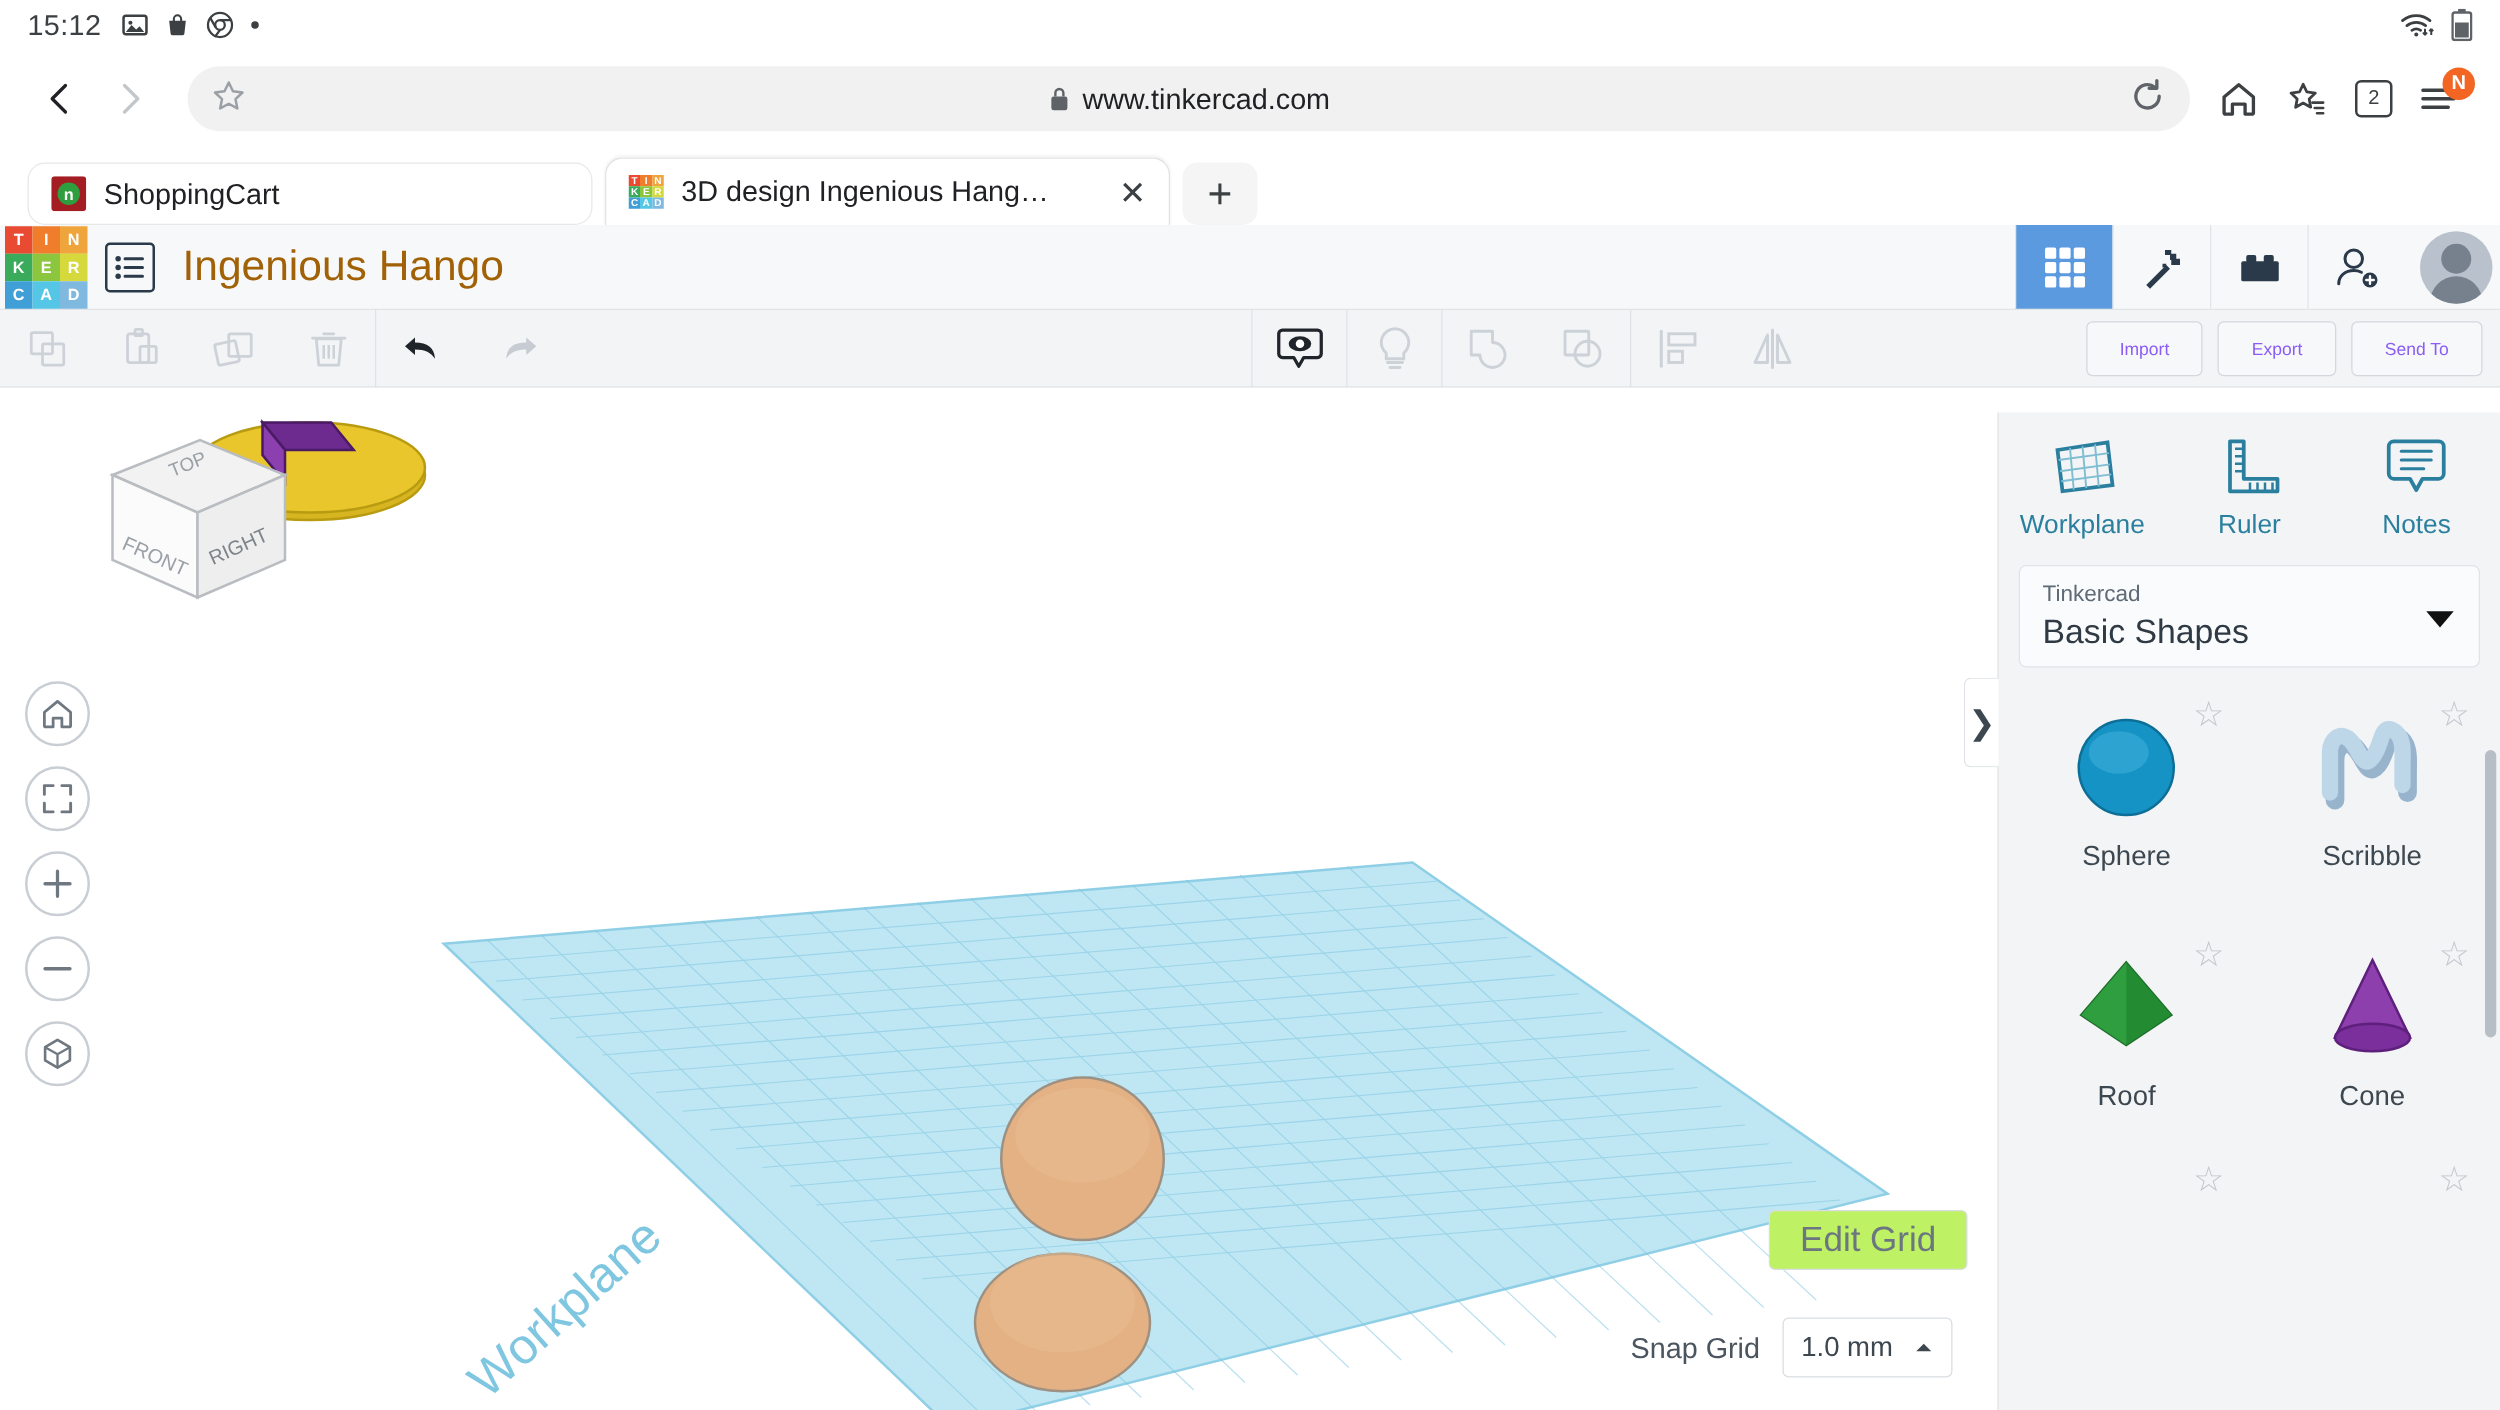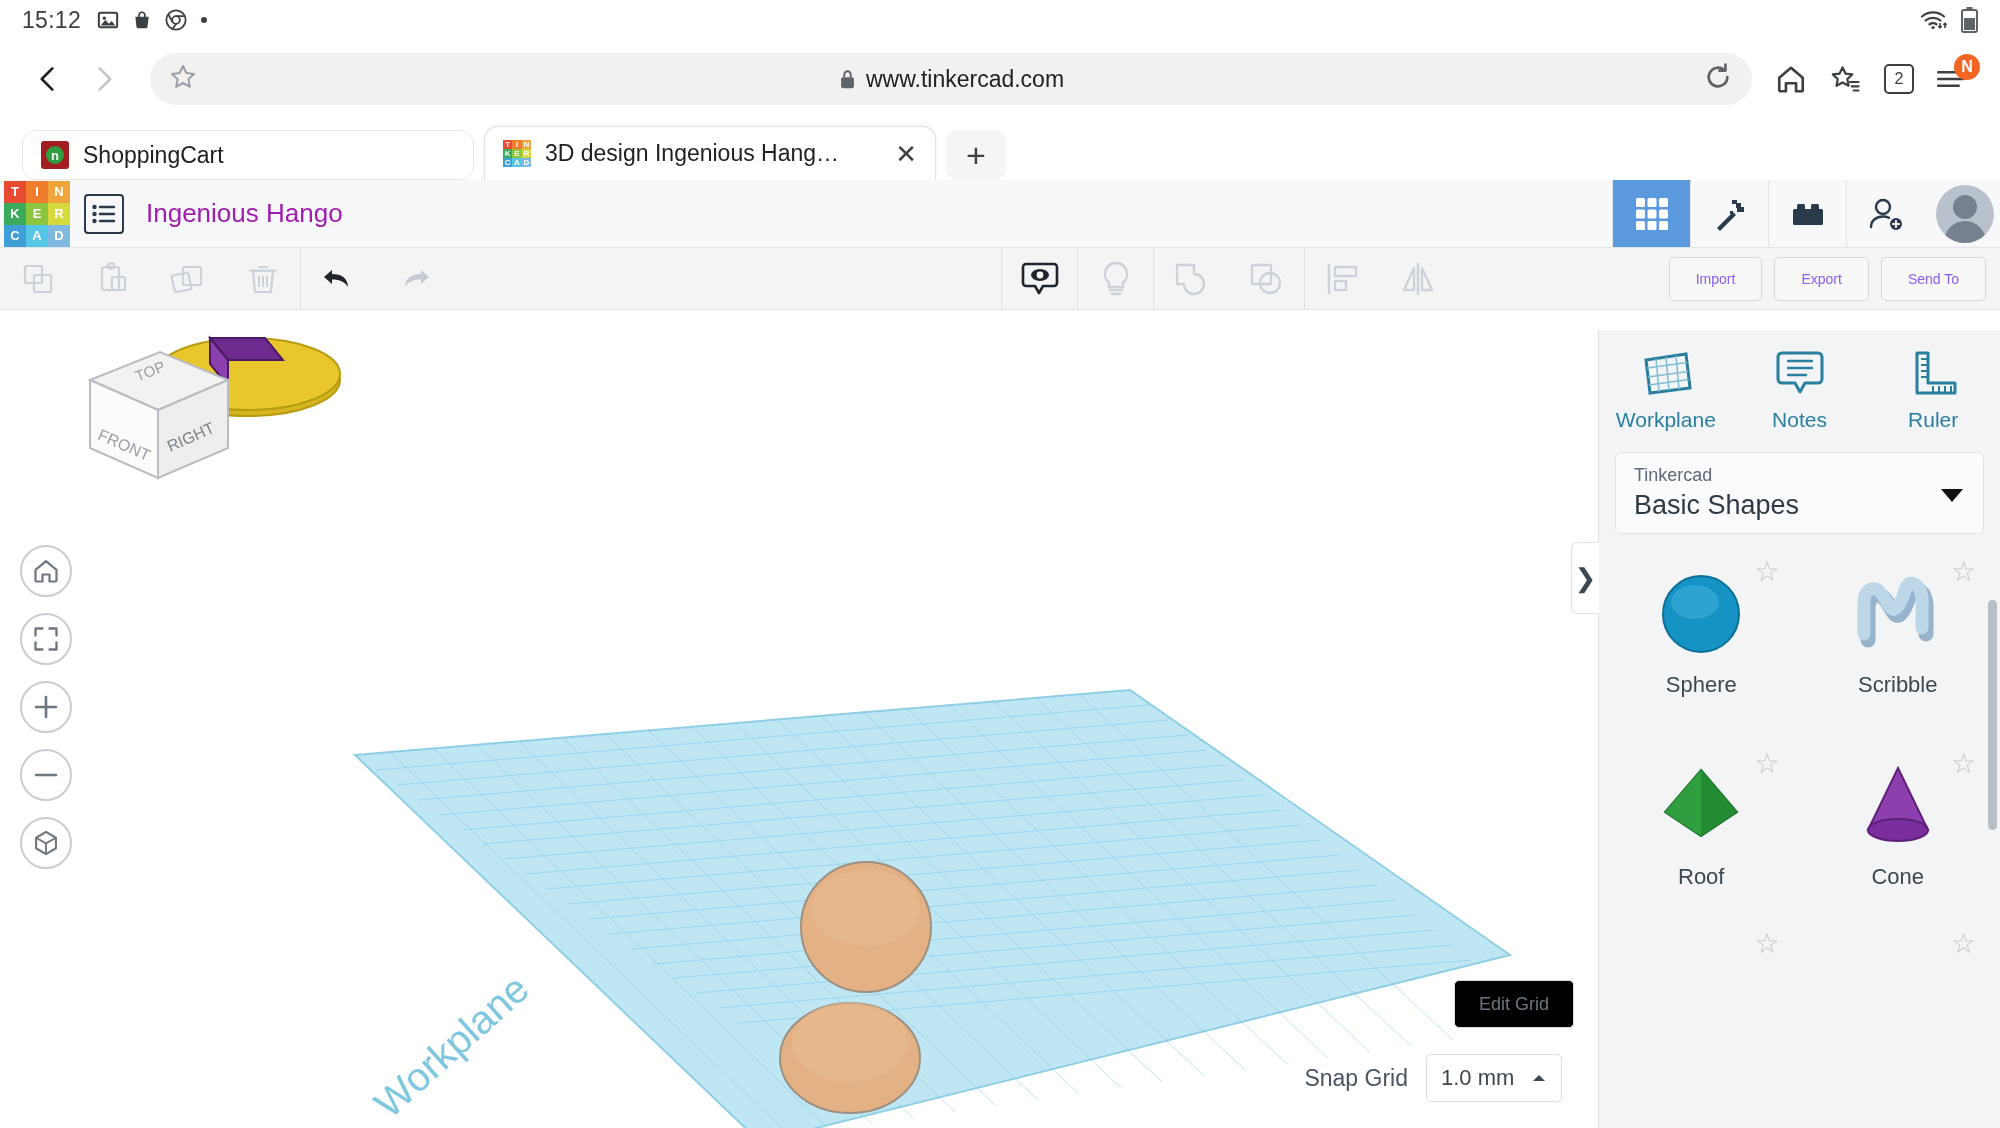--- a/index.html
+++ b/index.html
@@ -81,21 +81,21 @@
   #app-header {
     height: 68px; background: #f7f8f9; border-bottom: 1px solid #e2e5e8;
     display: flex; align-items: center;
   }
   #tc-logo { display: grid; grid-template-columns: repeat(3,22px); grid-template-rows: repeat(3,22px);
              margin: 0 14px 0 4px; }
   #tc-logo span { display: flex; align-items: center; justify-content: center;
                   font-size: 13px; font-weight: 700; color: #fff; }
   .hdr-icon-box { width: 40px; height: 40px; border: 2.5px solid #2b3a4a; border-radius: 4px;
                   display: flex; align-items: center; justify-content: center; cursor: pointer; }
-  #design-title { font-size: 26px; color: #a21caf; margin-left: 22px; }
+  #design-title { font-size: 34px; color: #a16207; margin-left: 22px; }
   #app-header .right { margin-left: auto; display: flex; align-items: center; height: 100%; }
   .hdr-tool { width: 78px; height: 100%; display: flex; align-items: center; justify-content: center;
               border-left: 1px solid #e2e5e8; cursor: pointer; }
   .hdr-tool.active { background: #5c9ae0; }
   .avatar { width: 58px; height: 58px; border-radius: 50%; background: #b9c2cc;
             margin: 0 6px 0 12px; position: relative; overflow: hidden; cursor: pointer; }
   .avatar::before { content:''; position:absolute; width:24px; height:24px; border-radius:50%;
                     background:#76818d; left:17px; top:10px; }
   .avatar::after { content:''; position:absolute; width:42px; height:30px; border-radius:21px 21px 0 0;
                    background:#76818d; left:8px; top:36px; }
@@ -121,24 +121,24 @@
     background: #ffffff; overflow: hidden;
   }
   #viewcube { position: absolute; left: 60px; top: 0px; }
   #nav-buttons { position: absolute; left: 20px; top: 215px; display: flex; flex-direction: column; gap: 16px; }
   .nav-circle {
     width: 52px; height: 52px; border-radius: 50%;
     border: 2px solid #c9ced4; background: #ffffff;
     display: flex; align-items: center; justify-content: center; cursor: pointer;
   }
   #edit-grid-btn {
-    position: absolute; right: 24px; bottom: 100px;
-    height: 48px; padding: 0 24px; background: #000000;
+    position: absolute; right: 24px; bottom: 112px;
+    height: 48px; padding: 0 24px; background: #bef264;
     border: 1px solid #d9dde1; border-radius: 5px;
-    font-size: 18px; color: #6b7681; display: flex; align-items: center; cursor: pointer;
+    font-size: 28px; color: #6b7681; display: flex; align-items: center; cursor: pointer;
   }
   #snap-grid-row {
     position: absolute; right: 36px; bottom: 26px;
     display: flex; align-items: center; gap: 18px;
   }
   #snap-grid-row .lbl { font-size: 23px; color: #4a5560; }
   #snap-select {
     width: 136px; height: 48px; background: #fff; border: 1px solid #d9dde1; border-radius: 5px;
     display: flex; align-items: center; justify-content: space-between; padding: 0 14px;
     font-size: 22px; color: #3d474f; cursor: pointer;
@@ -598,45 +598,45 @@
             <line x1="38" y1="7.5" x2="41" y2="41.2"></line>
           <line x1="9" y1="20" x2="49" y2="14.5"></line>
             <line x1="10" y1="29" x2="50" y2="23.5"></line>
             <line x1="11" y1="37" x2="51" y2="31.5"></line>
         </g>
       </svg>
       <span class="tlabel">Workplane</span>
     </div>
     <div class="panel-tool">
       <svg width="56" height="50" viewBox="0 0 56 50">
-        <path d="M10 5h36a4 4 0 0 1 4 4v22a4 4 0 0 1-4 4H33l-5 9-5-9H10a4 4 0 0 1-4-4V9a4 4 0 0 1 4-4z" fill="none" stroke="#2b7f9e" stroke-width="3" stroke-linejoin="round"></path>
-        <g stroke="#2b7f9e" stroke-width="2.4" stroke-linecap="round">
-            <line x1="16" y1="13" x2="40" y2="13"></line>
-            <line x1="16" y1="20" x2="40" y2="20"></line>
-            <line x1="16" y1="27" x2="34" y2="27"></line>
-          </g>
-      </svg>
-      <span class="tlabel">Notes</span>
-    </div>
-    <div class="panel-tool">
-      <svg width="56" height="50" viewBox="0 0 56 50">
         <path d="M12 5h11v30h27v10H12z" fill="none" stroke="#2b7f9e" stroke-width="3" stroke-linejoin="round"></path>
         <g stroke="#2b7f9e" stroke-width="2">
           <line x1="16" y1="11" x2="23" y2="11"></line>
             <line x1="16" y1="17" x2="23" y2="17"></line>
             <line x1="16" y1="23" x2="23" y2="23"></line>
             <line x1="16" y1="29" x2="23" y2="29"></line>
           <line x1="28" y1="38" x2="28" y2="45"></line>
             <line x1="34" y1="38" x2="34" y2="45"></line>
             <line x1="40" y1="38" x2="40" y2="45"></line>
             <line x1="46" y1="38" x2="46" y2="45"></line>
         </g>
       </svg>
       <span class="tlabel">Ruler</span>
     </div>
+    <div class="panel-tool">
+      <svg width="56" height="50" viewBox="0 0 56 50">
+        <path d="M10 5h36a4 4 0 0 1 4 4v22a4 4 0 0 1-4 4H33l-5 9-5-9H10a4 4 0 0 1-4-4V9a4 4 0 0 1 4-4z" fill="none" stroke="#2b7f9e" stroke-width="3" stroke-linejoin="round"></path>
+        <g stroke="#2b7f9e" stroke-width="2.4" stroke-linecap="round">
+            <line x1="16" y1="13" x2="40" y2="13"></line>
+            <line x1="16" y1="20" x2="40" y2="20"></line>
+            <line x1="16" y1="27" x2="34" y2="27"></line>
+          </g>
+      </svg>
+      <span class="tlabel">Notes</span>
+    </div>
   </div>
 
   <div id="shape-dropdown">
     <div class="sub">Tinkercad</div>
     <div class="main">Basic Shapes</div>
     <span class="caret"></span>
   </div>
 
   <div id="shape-grid">
 

